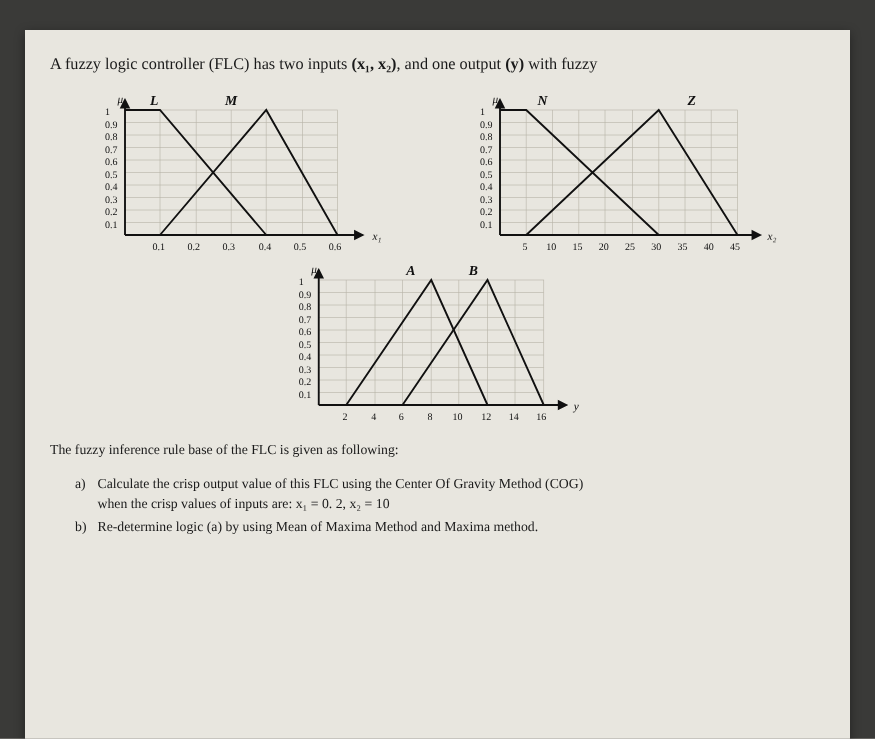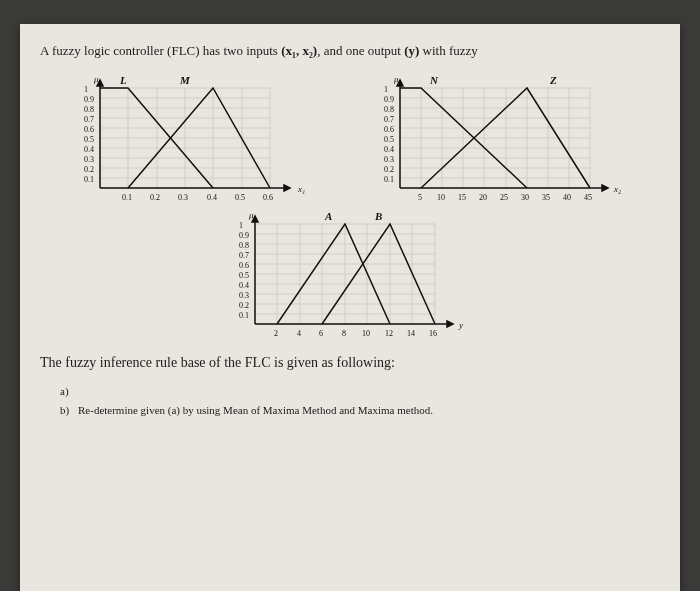--- a/index.html
+++ b/index.html
@@ -63,21 +63,21 @@
   .axis-line {
     stroke: #111;
     stroke-width: 1.5;
   }
   .mf-line {
     stroke: #111;
     stroke-width: 1.5;
     fill: none;
   }
   .rules {
-    font-size: 14px;
+    font-size: 11px;
     line-height: 1.5;
     margin-bottom: 10px;
   }
   .rules ol {
     margin: 4px 0 4px 22px;
     padding: 0;
   }
   .questions {
     font-size: 11px;
     line-height: 1.5;
@@ -274,22 +274,23 @@
   </div>
 
   <div class="rules">
     <div>The fuzzy inference rule base of the FLC is given as following:</div>
   </div>
 
   <div class="questions">
     <div class="q">
       <div class="q-label">a)</div>
       <div>
-        <br>
+        <span>Calculate the crisp output value of this FLC using the Center Of Gravity Method (COG)</span><br>
+        <span>when the crisp values of inputs are: x₁ = 0. 2,  x₂ = 10</span>
       </div>
     </div>
     <div class="q">
       <div class="q-label">b)</div>
-      <div>Re-determine given (a) by using Mean of Maxima Method and Maxima method.</div>
+      <div>Re-determine logic (a) by using Mean of Maxima Method and Maxima method.</div>
     </div>
   </div>
 
 </div>
 
 </body></html>

